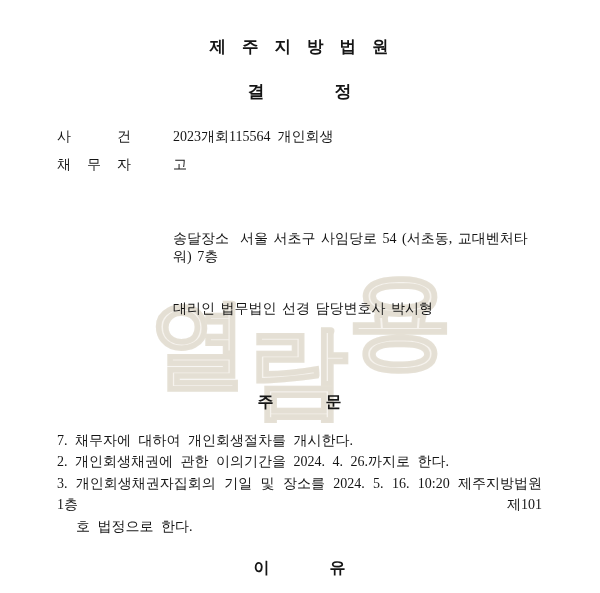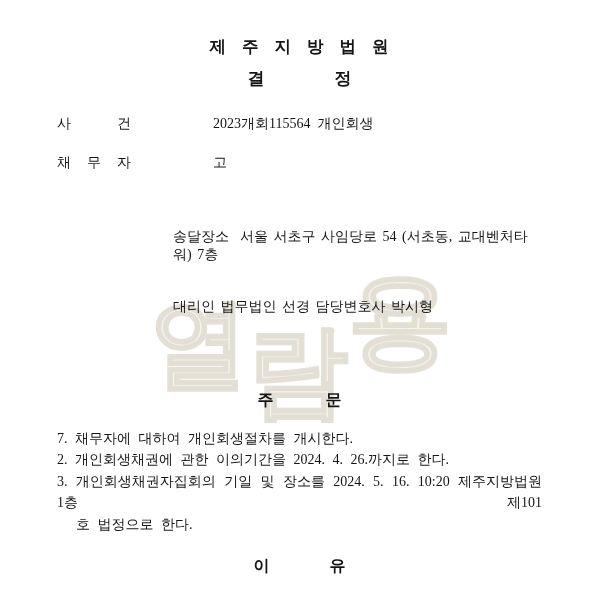--- a/index.html
+++ b/index.html
@@ -55,34 +55,33 @@
     margin-top: 0;
     margin-bottom: 0;
     font-family: "Liberation Sans", sans-serif;
     font-weight: bold;
     font-size: 16.5px;
     line-height: 20px;
     letter-spacing: 1px;
   }
   .doc-title {
     width: 104px;
-    margin-top: 13px;
+    margin-top: 26px;
     margin-bottom: 0;
     font-family: "Liberation Sans", sans-serif;
     font-weight: bold;
     font-size: 17px;
     line-height: 20px;
   }
   .case-row {
     display: flex;
     line-height: 20px;
-    gap: 40px;
   }
   .case-row-1 { margin-top: 25px; }
-  .case-row-2 { margin-top: 19px; }
+  .case-row-2 { margin-top: 8px; }
   .case-label {
     display: inline-block;
     width: 74px;
     text-align: justify;
     text-align-last: justify;
     flex: none;
   }
   .case-value {
     margin-left: 42px;
     white-space: pre-wrap;

